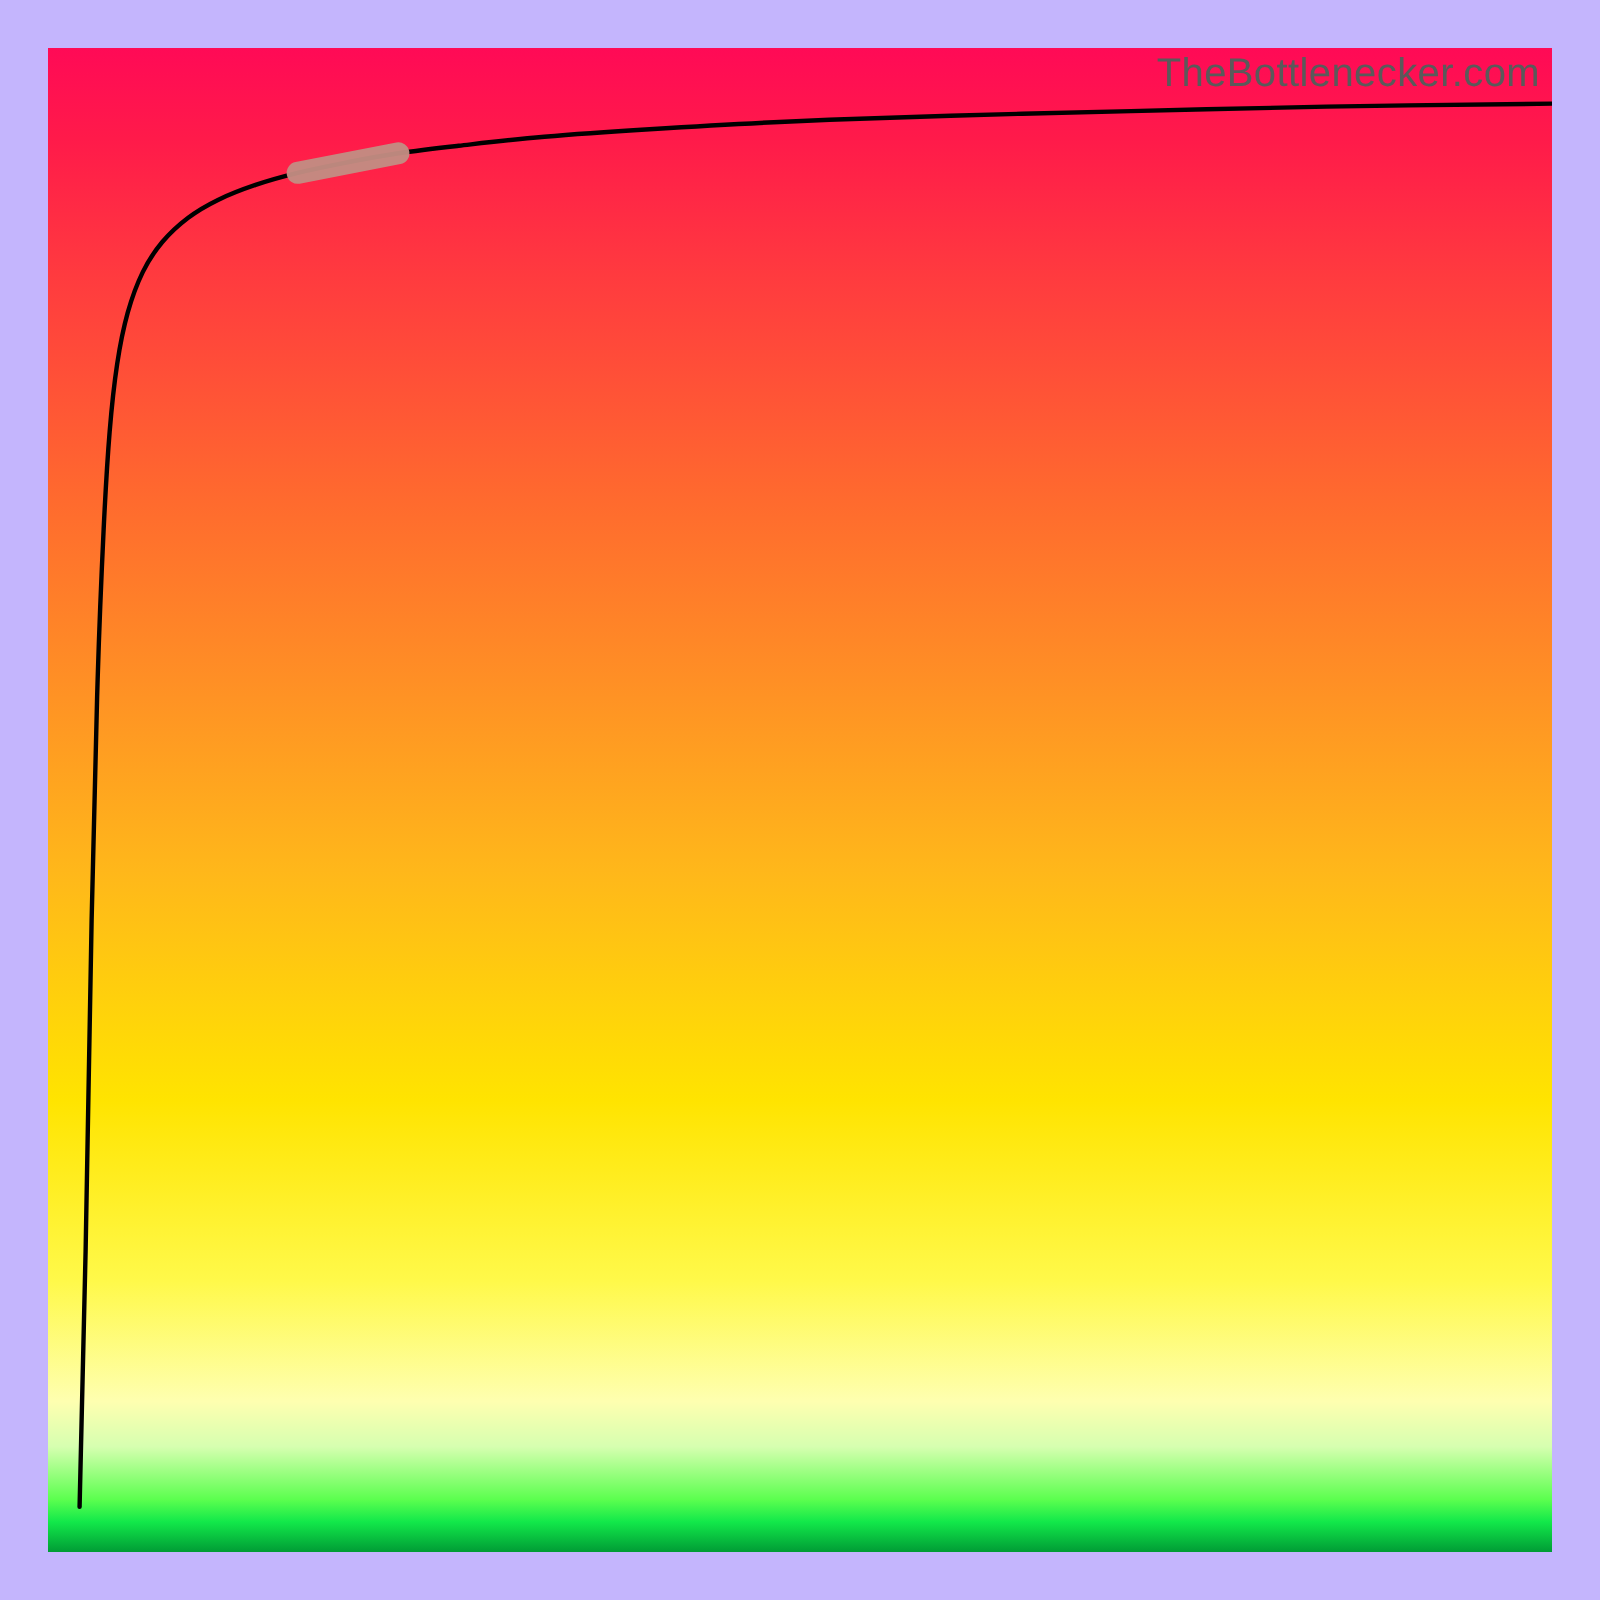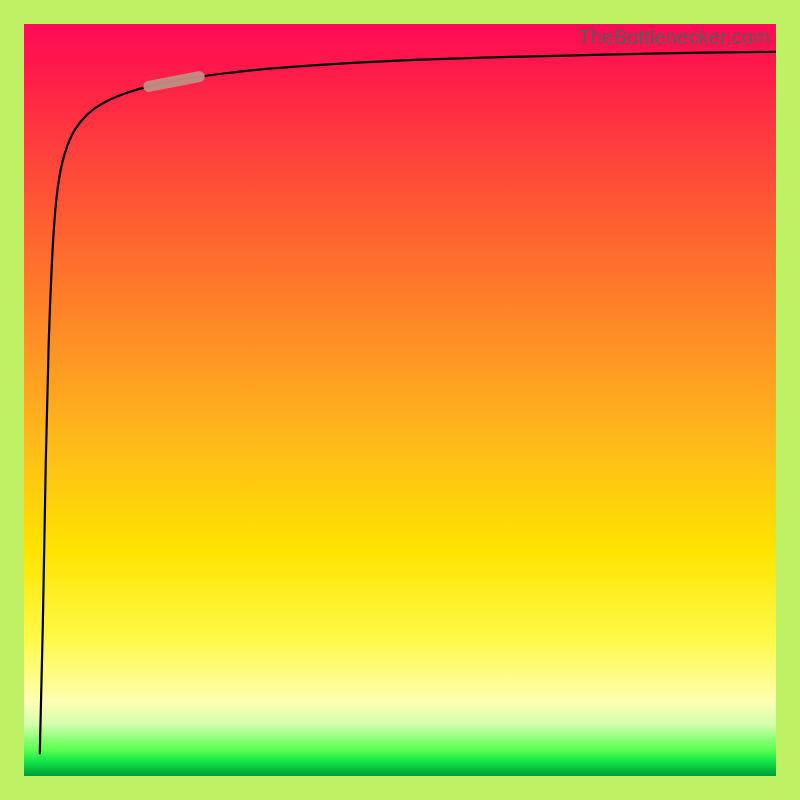--- a/index.html
+++ b/index.html
@@ -1,21 +1,21 @@
 <!DOCTYPE html>
 <html><head>
 <meta charset="utf-8">
 <style>
   * { margin: 0; padding: 0; box-sizing: border-box; }
   html, body { width: 800px; height: 800px; overflow: hidden; background: #fff; }
   .frame {
     position: relative;
     width: 800px;
     height: 800px;
-    background: #bef264;
+    background: #c4b5fd;
   }
   .plot-area {
     position: absolute;
     left: 24px;
     top: 24px;
     width: 752px;
     height: 752px;
     overflow: hidden;
   }
   .gradient-bg {

